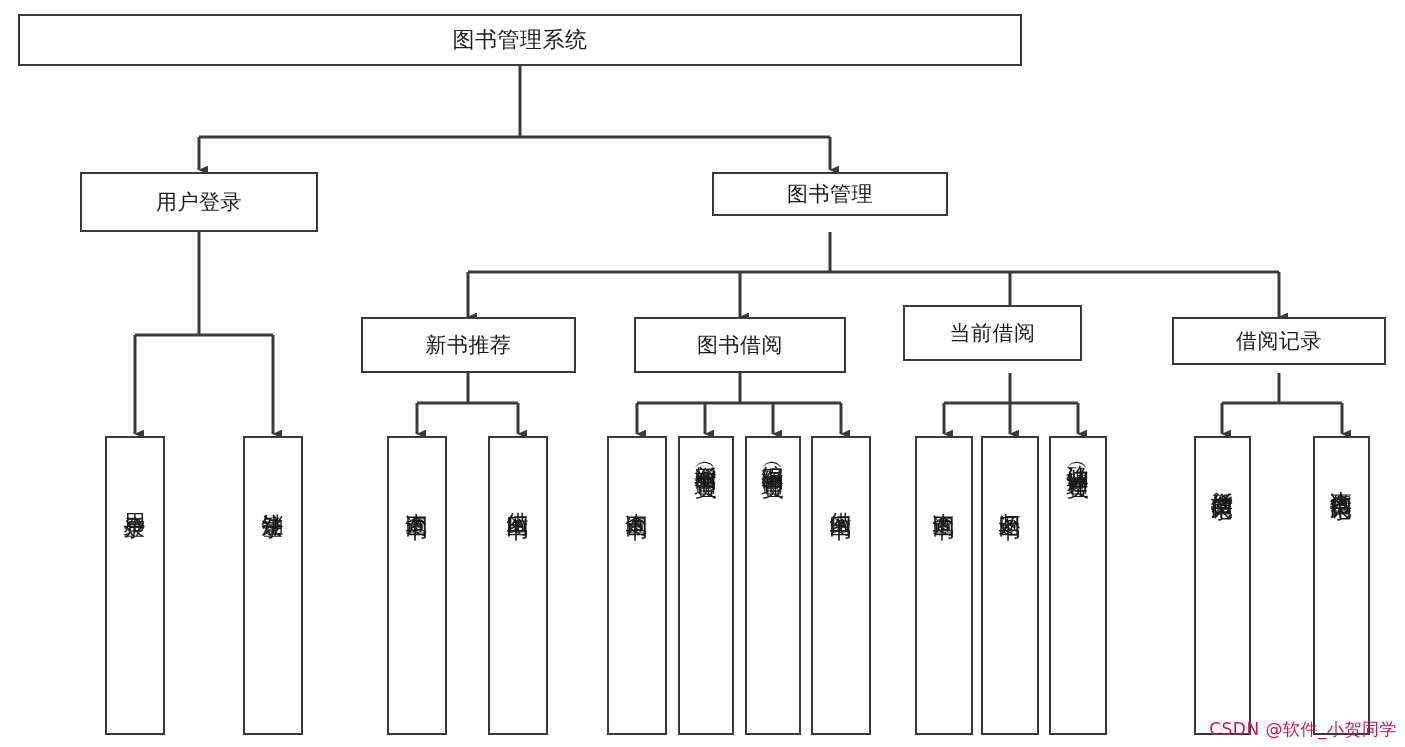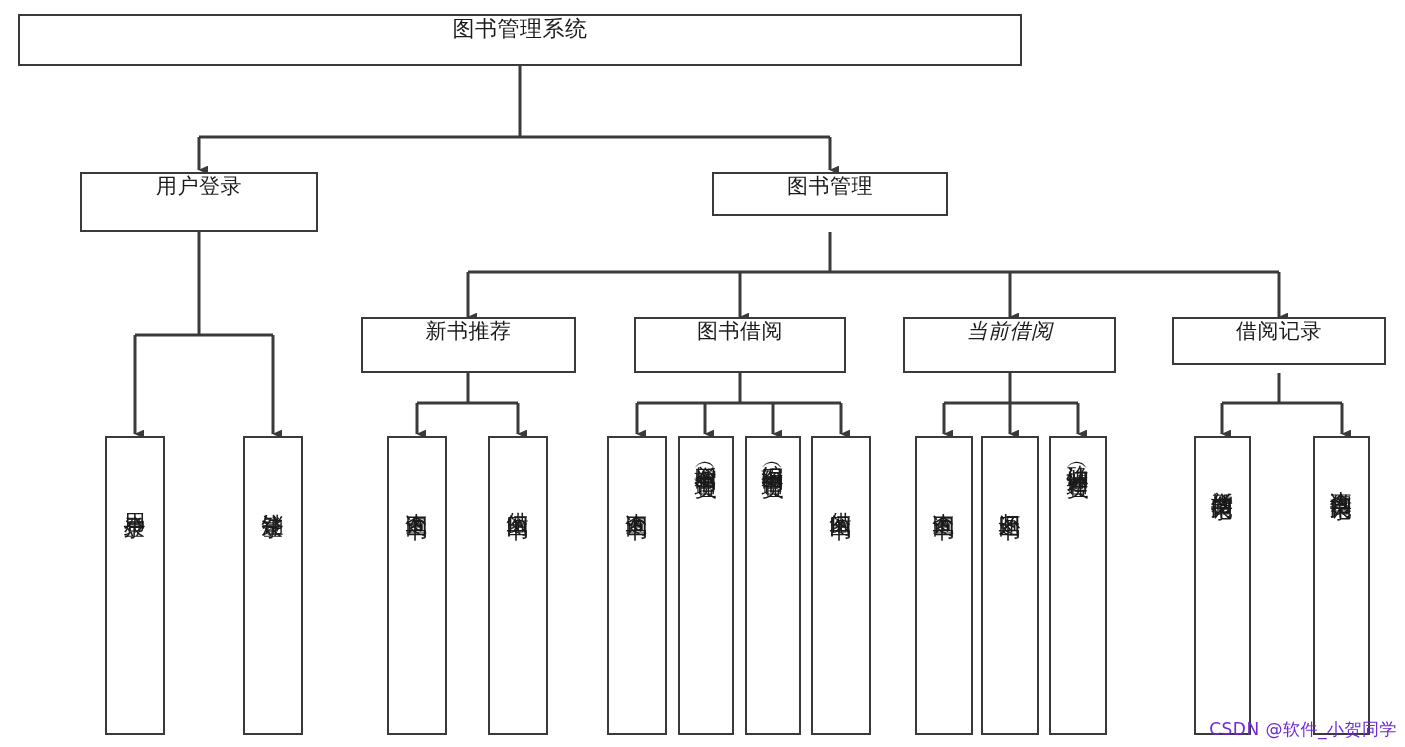--- a/index.html
+++ b/index.html
@@ -24,21 +24,21 @@
     top: 0;
     width: 1405px;
     height: 747px;
   }
   .node {
     position: absolute;
     box-sizing: border-box;
     background: #ffffff;
     border: 2px solid #3a3a3a;
     display: flex;
-    align-items: flex-start;
+    align-items: center;
     justify-content: center;
     color: #1a1a1a;
   }
   .node-label {
     display: block;
     text-align: center;
     line-height: 1.18;
   }
   .node.horizontal .node-label {
     writing-mode: horizontal-tb;
@@ -64,21 +64,21 @@
     margin-top: 26px;
   }
   #root-node .node-label {
     font-size: 22px;
   }
   #watermark {
     position: absolute;
     right: 8px;
     bottom: 6px;
     font-size: 17px;
-    color: #6d28d9;
+    color: #be185d;
     letter-spacing: 0.5px;
     user-select: none;
     white-space: nowrap;
   }
 </style>
 </head>
 <body>
 
 <div id="diagram-root">
 
@@ -146,21 +146,21 @@
   </div>
 
   <div class="node horizontal" style="left:634px; top:317px; width:212px; height:56px;">
     <span class="node-label">图书借阅</span>
   </div>
 
   <div class="node horizontal" style="left:361px; top:317px; width:215px; height:56px;">
     <span class="node-label">新书推荐</span>
   </div>
 
-  <div class="node horizontal" style="left:903px; top:317px; width:213px; height:56px;font-style:italic;">
+  <div class="node horizontal" style="left:903px; top:305px; width:179px; height:56px;">
     <span class="node-label">当前借阅</span>
   </div>
 
   <div class="node horizontal" style="left:1172px; top:317px; width:214px; height:48px;">
     <span class="node-label">借阅记录</span>
   </div>
 
   <div class="node vertical mid" style="left:105px; top:436px; width:60px; height:299px;">
     <span class="node-label">用户登录</span>
   </div>

